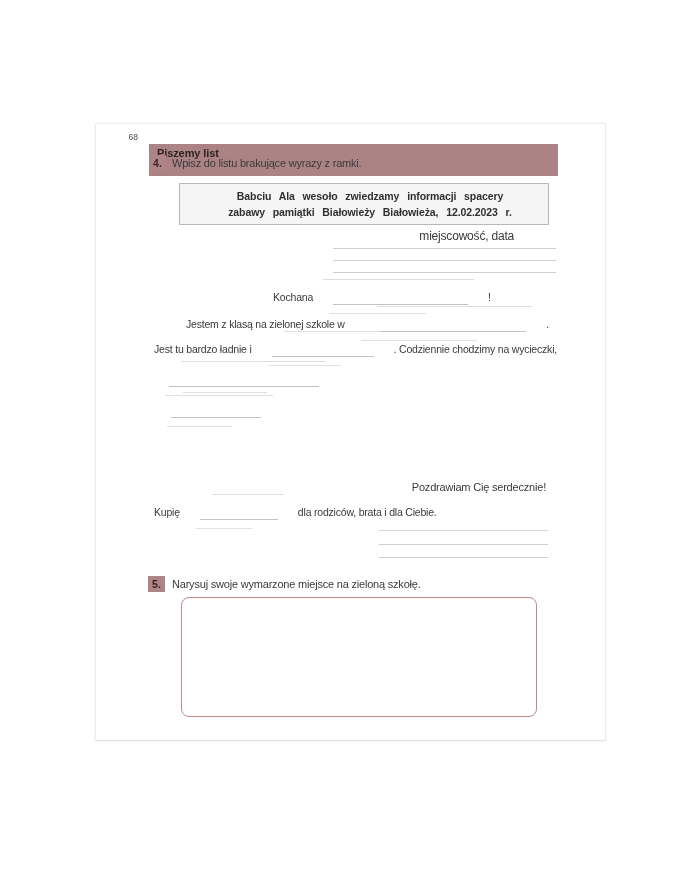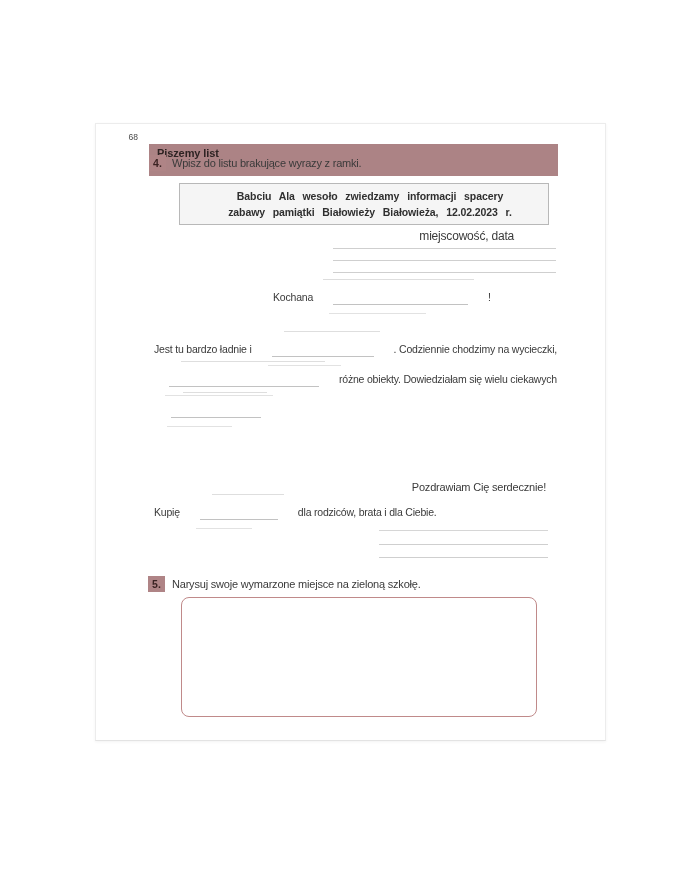--- a/index.html
+++ b/index.html
@@ -129,30 +129,34 @@
     <div class="rule addr2"></div>
     <div class="rule addr3"></div>
     <div class="rule faint addr4"></div>
 
     <div class="lrow row-kochana">
       <span class="t">Kochana</span>
       <span class="blank"></span>
       <span class="t">!</span>
     </div>
 
+    <div class="lrow row-jestem">
+      <span class="t">Jestem z klasą na zielonej szkole w</span>
+      <span class="blank"></span>
+      <span class="t">.</span>
+    </div>
 
     <div class="lrow row-jesttu">
       <span class="t">Jest tu bardzo ładnie i</span>
       <span class="blank"></span>
       <span class="t">. Codziennie chodzimy na wycieczki,</span>
     </div>
 
     <div class="lrow row-rozne">
       <span class="blank"></span>
-      <span class="t">różne obiekty. Dowiedziałam się wielu ciekawych</span>
     </div>
 
     <div class="lrow row-zyjacych">
       <span class="blank"></span>
     </div>
 
 
     <div class="lrow row-kupie">
       <span class="t">Kupię</span>
       <span class="blank"></span>

